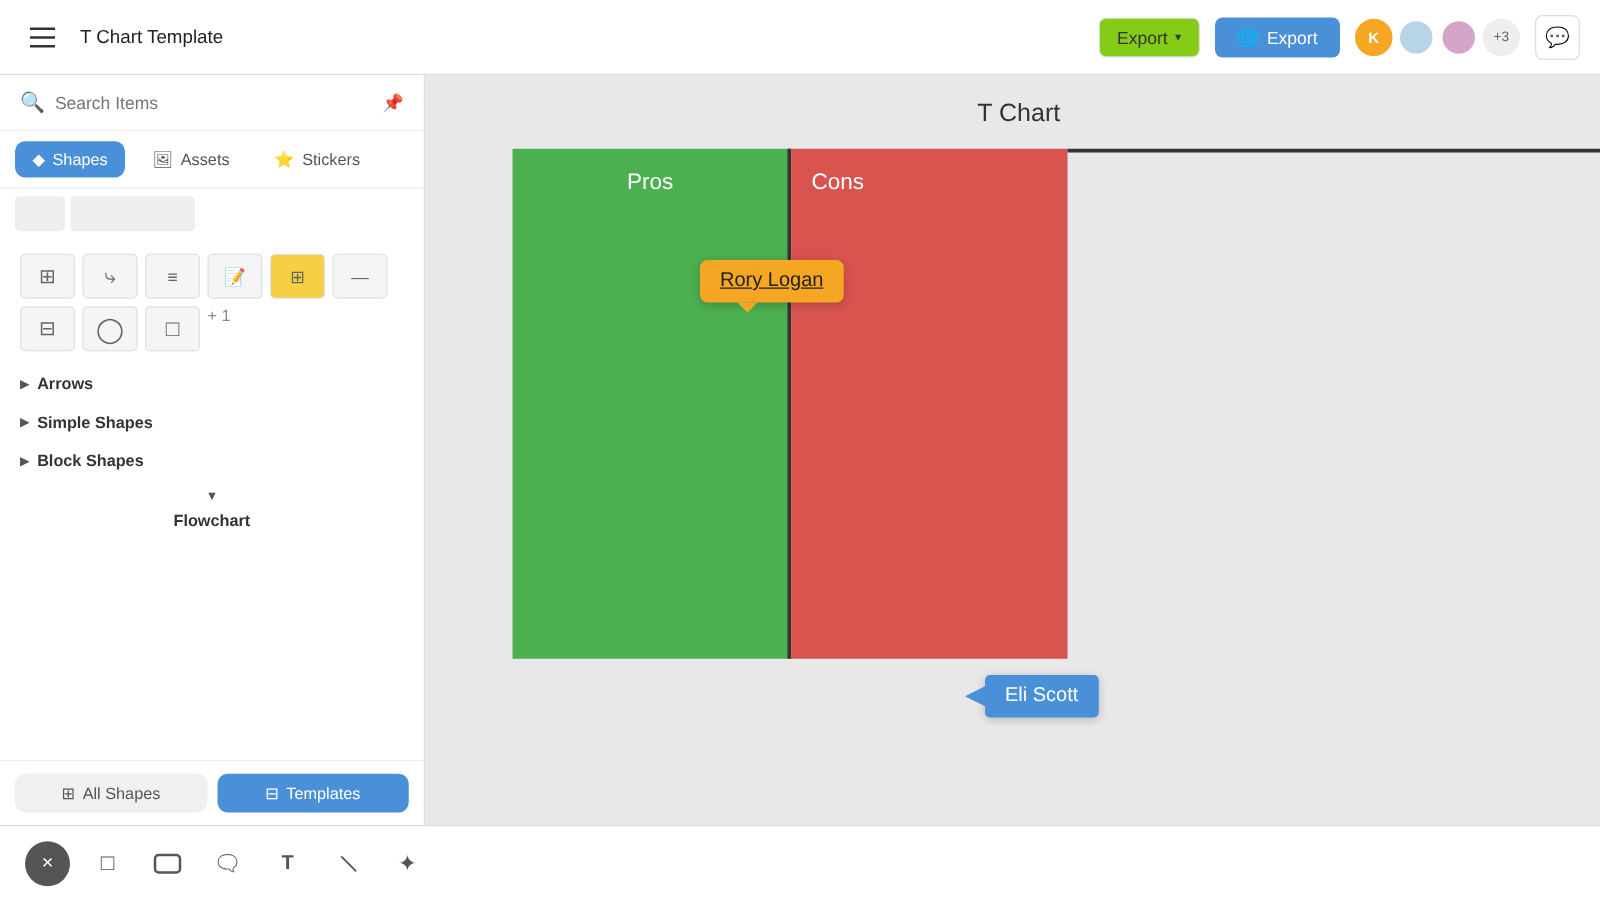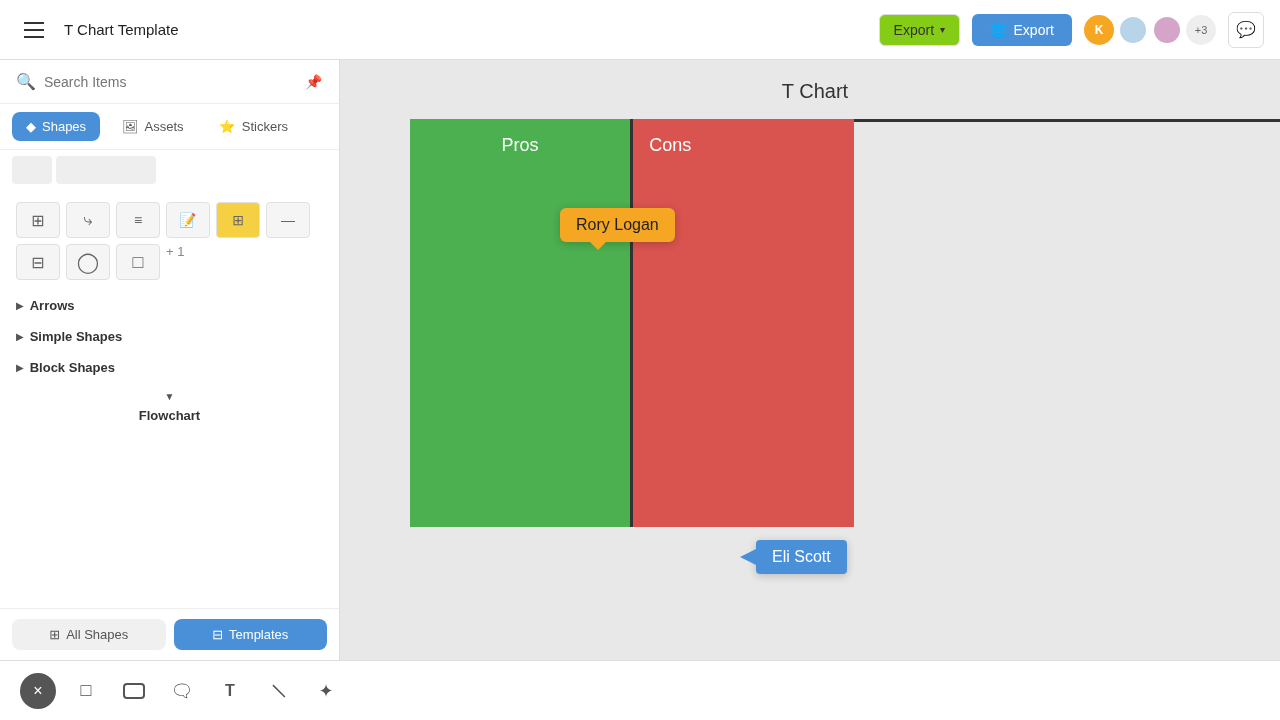--- a/index.html
+++ b/index.html
@@ -223,20 +223,21 @@
     .tooltip {
       position: absolute;
       background: #F5A623;
       color: #222;
       padding: 8px 16px;
       border-radius: 6px;
       font-size: 16px;
       font-weight: 500;
       white-space: nowrap;
       box-shadow: 0 2px 8px rgba(0,0,0,0.2);
+      text-decoration: underline;
     }
     .tooltip::before {
       content: '';
       position: absolute;
       bottom: -8px;
       left: 30px;
       width: 0; height: 0;
       border-left: 8px solid transparent;
       border-right: 8px solid transparent;
       border-top: 8px solid #F5A623;
@@ -249,21 +250,21 @@
       position: absolute;
       background: #4A90D9;
       color: #fff;
       padding: 8px 16px;
       border-radius: 4px;
       font-size: 16px;
       font-weight: 500;
       white-space: nowrap;
       box-shadow: 0 2px 8px rgba(0,0,0,0.2);
       top: 480px;
-      left: 416px;
+      left: 448px;
     }
     .tooltip-blue::before {
       content: '';
       position: absolute;
       left: -16px;
       top: 50%;
       transform: translateY(-50%);
       width: 0; height: 0;
       border-top: 8px solid transparent;
       border-bottom: 8px solid transparent;

